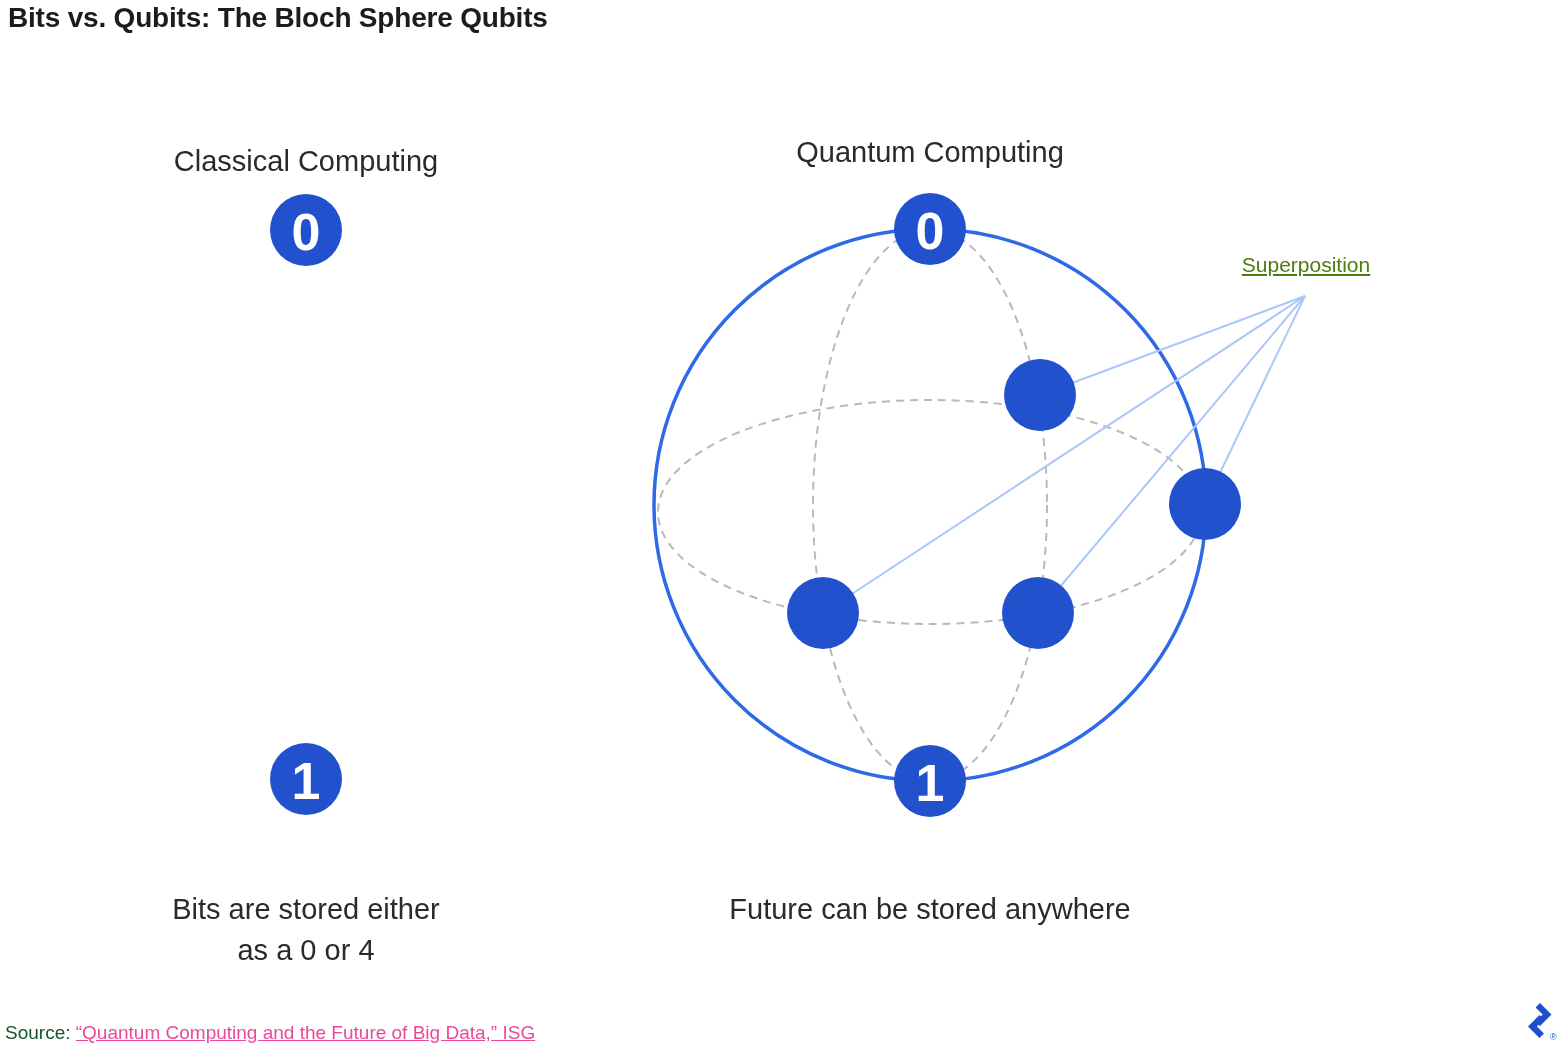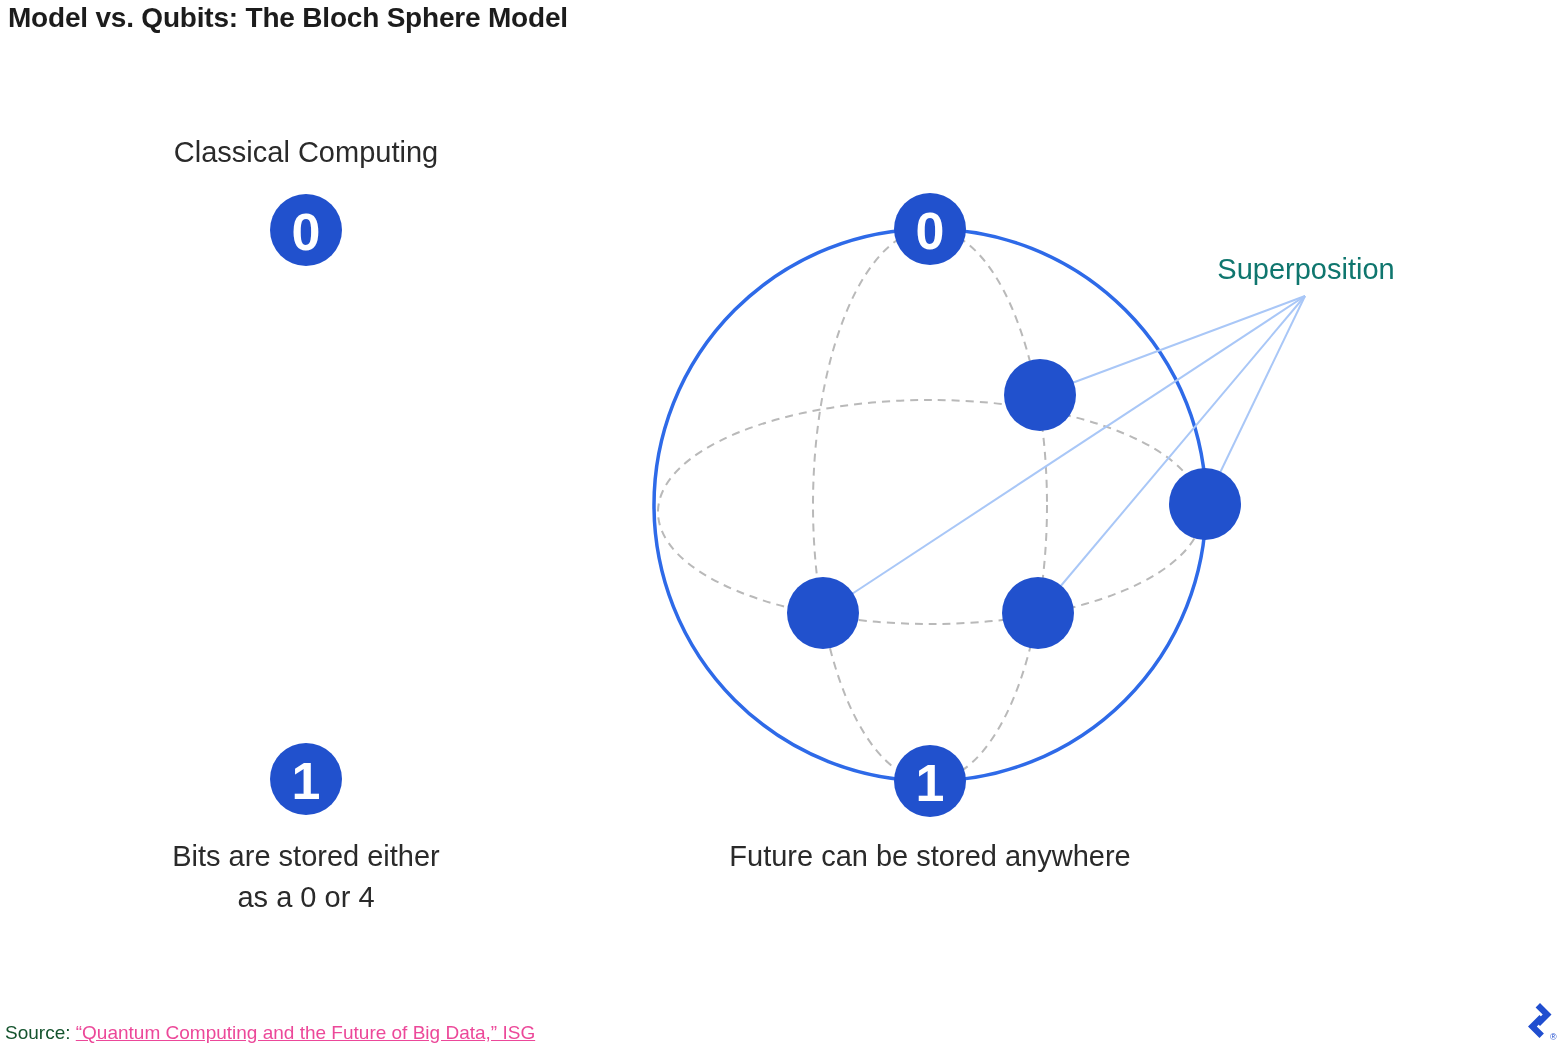--- a/index.html
+++ b/index.html
@@ -23,35 +23,36 @@
   }
   .heading {
     position: absolute;
     top: 136px;
     width: 460px;
     text-align: center;
     font-size: 29px;
     color: #2a2a2a;
     white-space: nowrap;
   }
-  .classical-heading { left: 76px; }
+  .classical-heading { left: 76px; margin-top: 9px; }
   .quantum-heading  { left: 700px; }
   .superposition-label {
     position: absolute;
     left: 1156px;
     top: 253px;
     width: 300px;
     text-align: center;
-    font-size: 29px;
-    color: #0f766e;
+    font-size: 21px;
+    color: #4d7c0f;
     white-space: nowrap;
+    text-decoration: underline;
   }
   .caption {
     position: absolute;
-    top: 836px;
+    top: 889px;
     width: 520px;
     text-align: center;
     font-size: 29px;
     line-height: 41px;
     color: #2a2a2a;
   }
   .classical-caption { left: 46px; }
   .quantum-caption  { left: 670px; }
   .source {
     position: absolute;
@@ -78,23 +79,24 @@
   .logo-r {
     font-family: "Liberation Sans", sans-serif;
     font-size: 9px;
   }
 </style>
 </head>
 <body>
 
 <div class="canvas">
 
-  <div class="title">Model vs. Qubits: The Bloch Sphere Model</div>
+  <div class="title">Bits vs. Qubits: The Bloch Sphere Qubits</div>
 
   <div class="heading classical-heading">Classical Computing</div>
+  <div class="heading quantum-heading">Quantum Computing</div>
 
   <div class="superposition-label">Superposition</div>
 
   <svg class="scene" viewBox="0 0 1560 1046">
 
     <ellipse cx="930" cy="512" rx="272" ry="112" fill="none" stroke-width="2" stroke-dasharray="8 6" stroke="#b9b9b9"></ellipse>
 
     <ellipse cx="930" cy="505" rx="117" ry="276" fill="none" stroke-width="2" stroke-dasharray="8 6" stroke="#b9b9b9"></ellipse>
 
     <circle cx="930" cy="505" r="276" fill="none" stroke-width="3.5" stroke="#2e6ae8"></circle>

